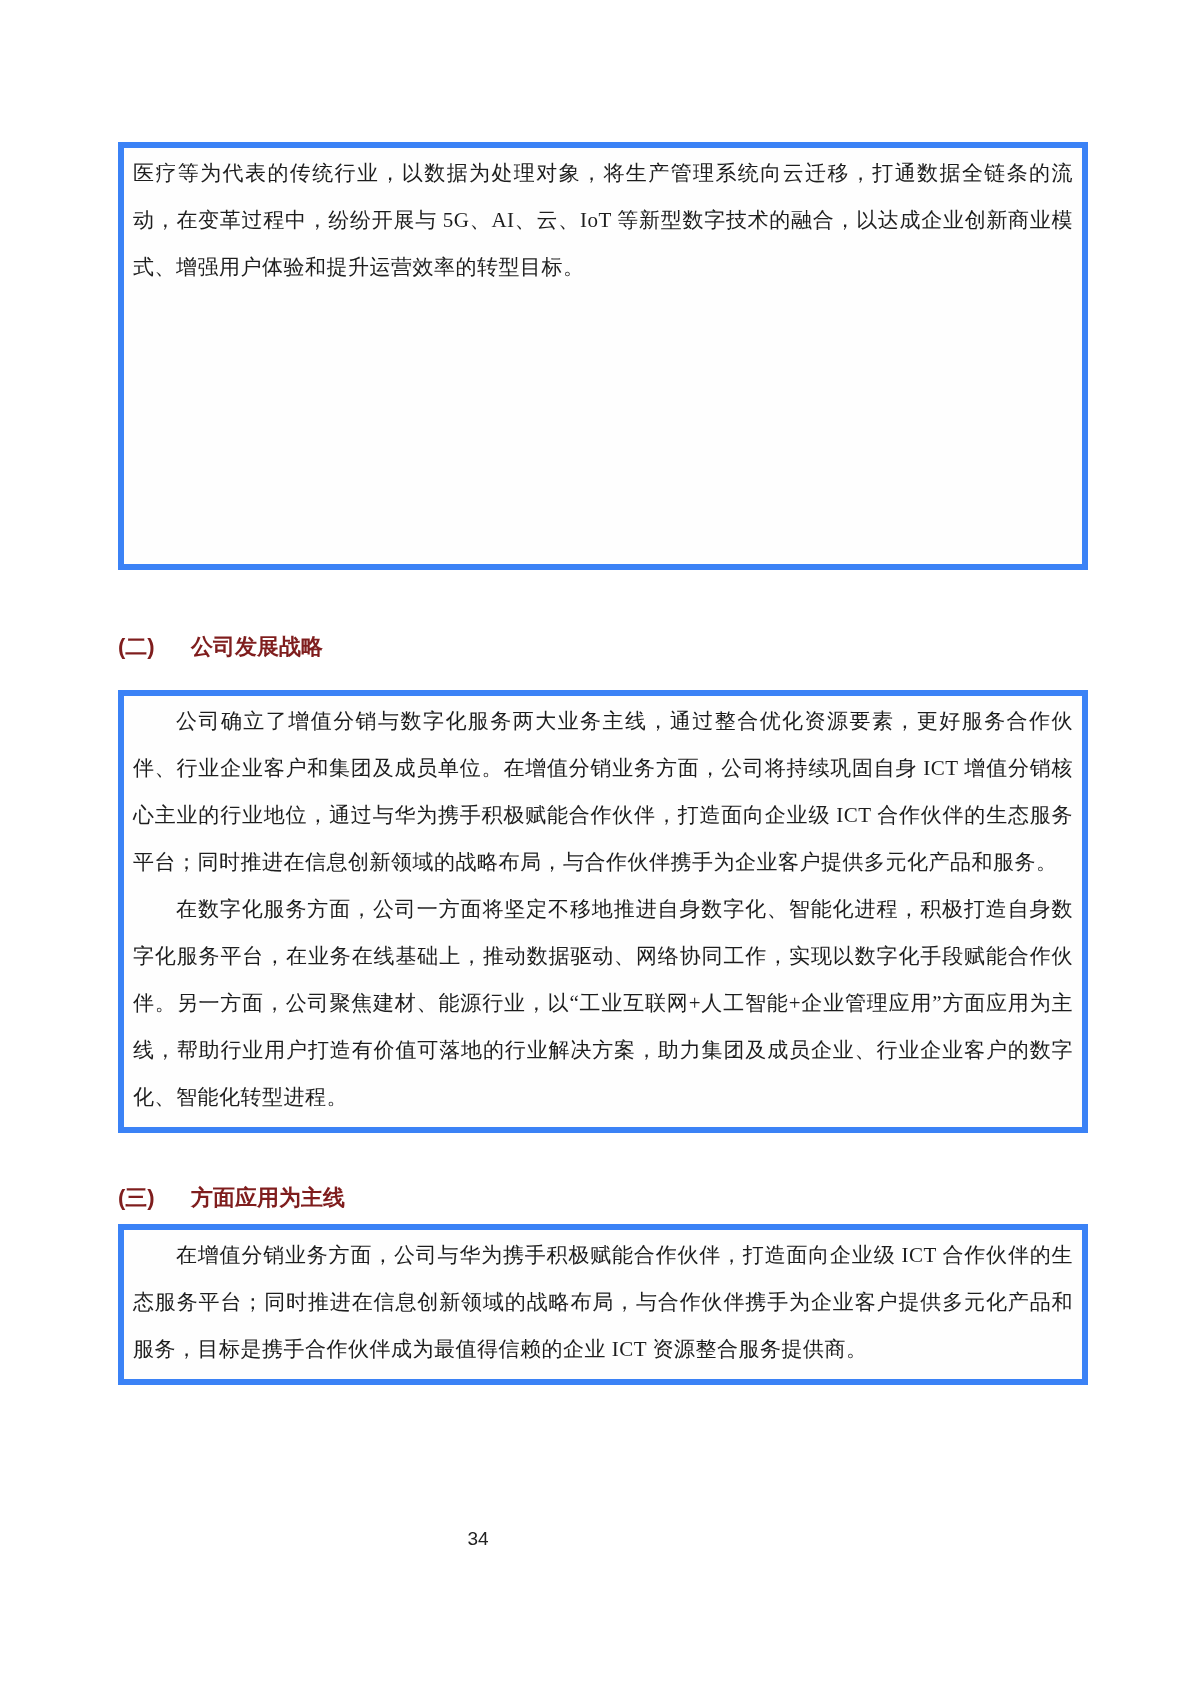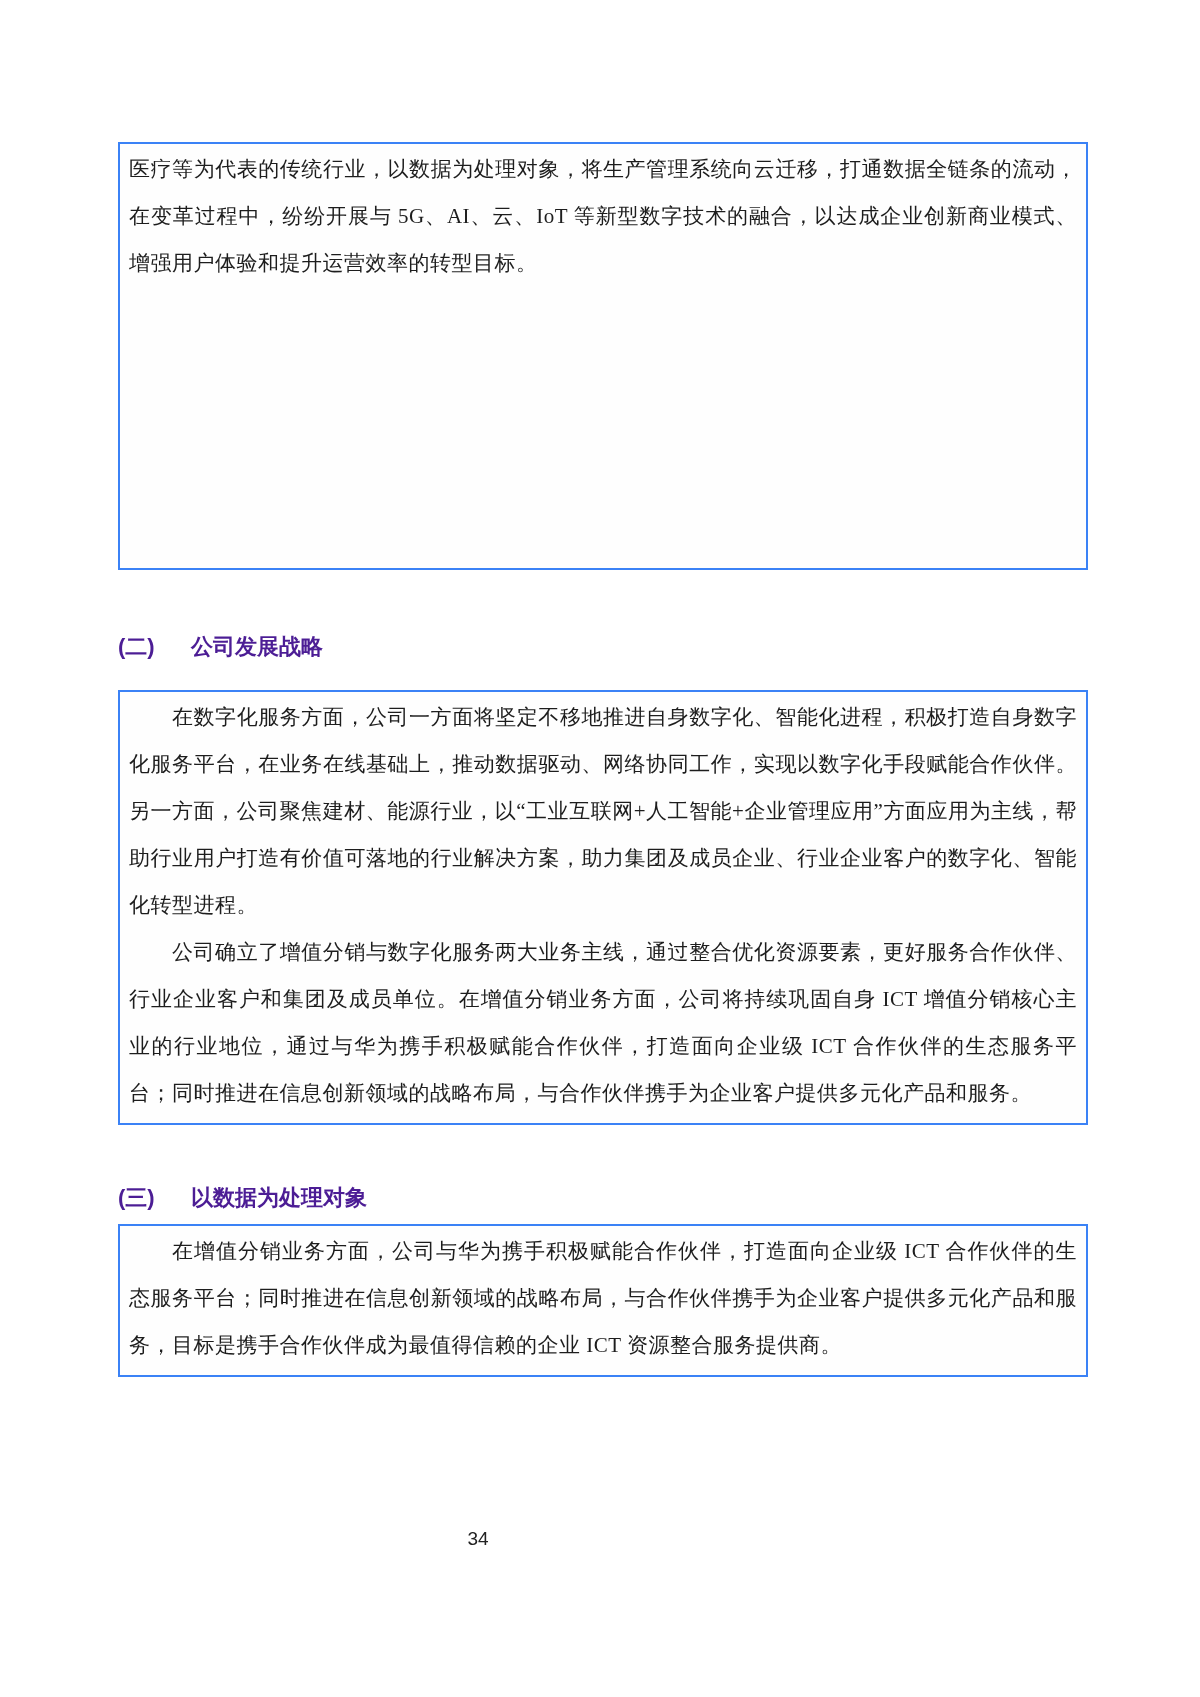--- a/index.html
+++ b/index.html
@@ -14,42 +14,42 @@
     background: #ffffff;
     overflow: hidden;
     font-family: "Liberation Serif", "DejaVu Serif", serif;
     color: #1d1d1d;
   }
   .text-box {
     position: absolute;
     left: 118px;
     width: 970px;
     box-sizing: border-box;
-    border: 2px solid #3b82f6;
+    border: 6px solid #3b82f6;
     padding: 2px 9px 6px 9px;
     background: #fefefe;
   }
   #box1 { top: 142px; min-height: 428px; }
   #box2 { top: 690px; min-height: 425px; }
   #box3 { top: 1224px; min-height: 140px; }
   .para {
     margin: 0;
     font-size: 21px;
     line-height: 47px;
     text-align: justify;
     letter-spacing: 0.5px;
   }
   .para.indent { text-indent: 43px; }
   .heading {
     position: absolute;
     left: 118px;
     font-family: "Liberation Sans", "DejaVu Sans", sans-serif;
     font-weight: 700;
     font-size: 22px;
-    color: #4c1d95;
+    color: #7f1d1d;
     white-space: nowrap;
   }
   #heading2 { top: 632px; }
   #heading3 { top: 1183px; }
   .h-num {
     display: inline-block;
     min-width: 73px;
   }
   .page-number {
     position: absolute;
@@ -69,26 +69,26 @@
 
   <div class="text-box" id="box1">
     <p class="para">医疗等为代表的传统行业，以数据为处理对象，将生产管理系统向云迁移，打通数据全链条的流动，在变革过程中，纷纷开展与 5G、AI、云、IoT 等新型数字技术的融合，以达成企业创新商业模式、增强用户体验和提升运营效率的转型目标。</p>
   </div>
 
   <div class="heading" id="heading2">
     <span class="h-num">(二)</span><span class="h-title">公司发展战略</span>
   </div>
 
   <div class="text-box" id="box2">
+    <p class="para indent">公司确立了增值分销与数字化服务两大业务主线，通过整合优化资源要素，更好服务合作伙伴、行业企业客户和集团及成员单位。在增值分销业务方面，公司将持续巩固自身 ICT 增值分销核心主业的行业地位，通过与华为携手积极赋能合作伙伴，打造面向企业级 ICT 合作伙伴的生态服务平台；同时推进在信息创新领域的战略布局，与合作伙伴携手为企业客户提供多元化产品和服务。</p>
     <p class="para indent">在数字化服务方面，公司一方面将坚定不移地推进自身数字化、智能化进程，积极打造自身数字化服务平台，在业务在线基础上，推动数据驱动、网络协同工作，实现以数字化手段赋能合作伙伴。另一方面，公司聚焦建材、能源行业，以“工业互联网+人工智能+企业管理应用”方面应用为主线，帮助行业用户打造有价值可落地的行业解决方案，助力集团及成员企业、行业企业客户的数字化、智能化转型进程。</p>
-    <p class="para indent">公司确立了增值分销与数字化服务两大业务主线，通过整合优化资源要素，更好服务合作伙伴、行业企业客户和集团及成员单位。在增值分销业务方面，公司将持续巩固自身 ICT 增值分销核心主业的行业地位，通过与华为携手积极赋能合作伙伴，打造面向企业级 ICT 合作伙伴的生态服务平台；同时推进在信息创新领域的战略布局，与合作伙伴携手为企业客户提供多元化产品和服务。</p>
   </div>
 
   <div class="heading" id="heading3">
-    <span class="h-num">(三)</span><span class="h-title">以数据为处理对象</span>
+    <span class="h-num">(三)</span><span class="h-title">方面应用为主线</span>
   </div>
 
   <div class="text-box" id="box3">
     <p class="para indent">在增值分销业务方面，公司与华为携手积极赋能合作伙伴，打造面向企业级 ICT 合作伙伴的生态服务平台；同时推进在信息创新领域的战略布局，与合作伙伴携手为企业客户提供多元化产品和服务，目标是携手合作伙伴成为最值得信赖的企业 ICT 资源整合服务提供商。</p>
   </div>
 
   <div class="page-number">34</div>
 
 </div>
 

